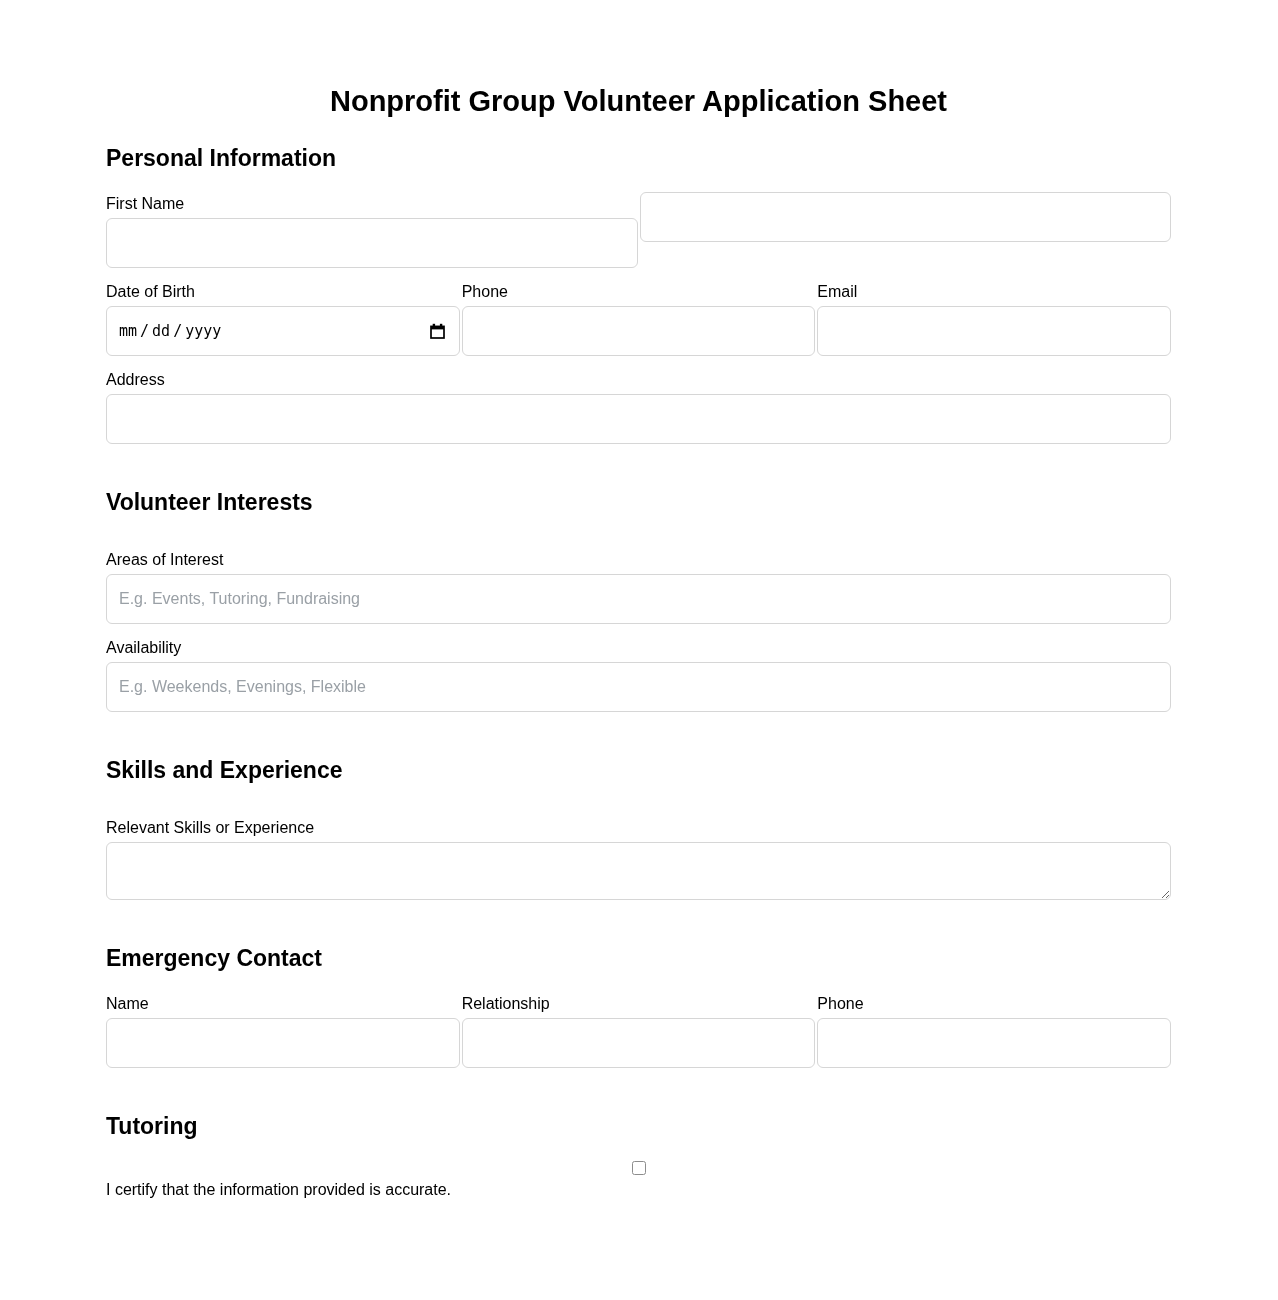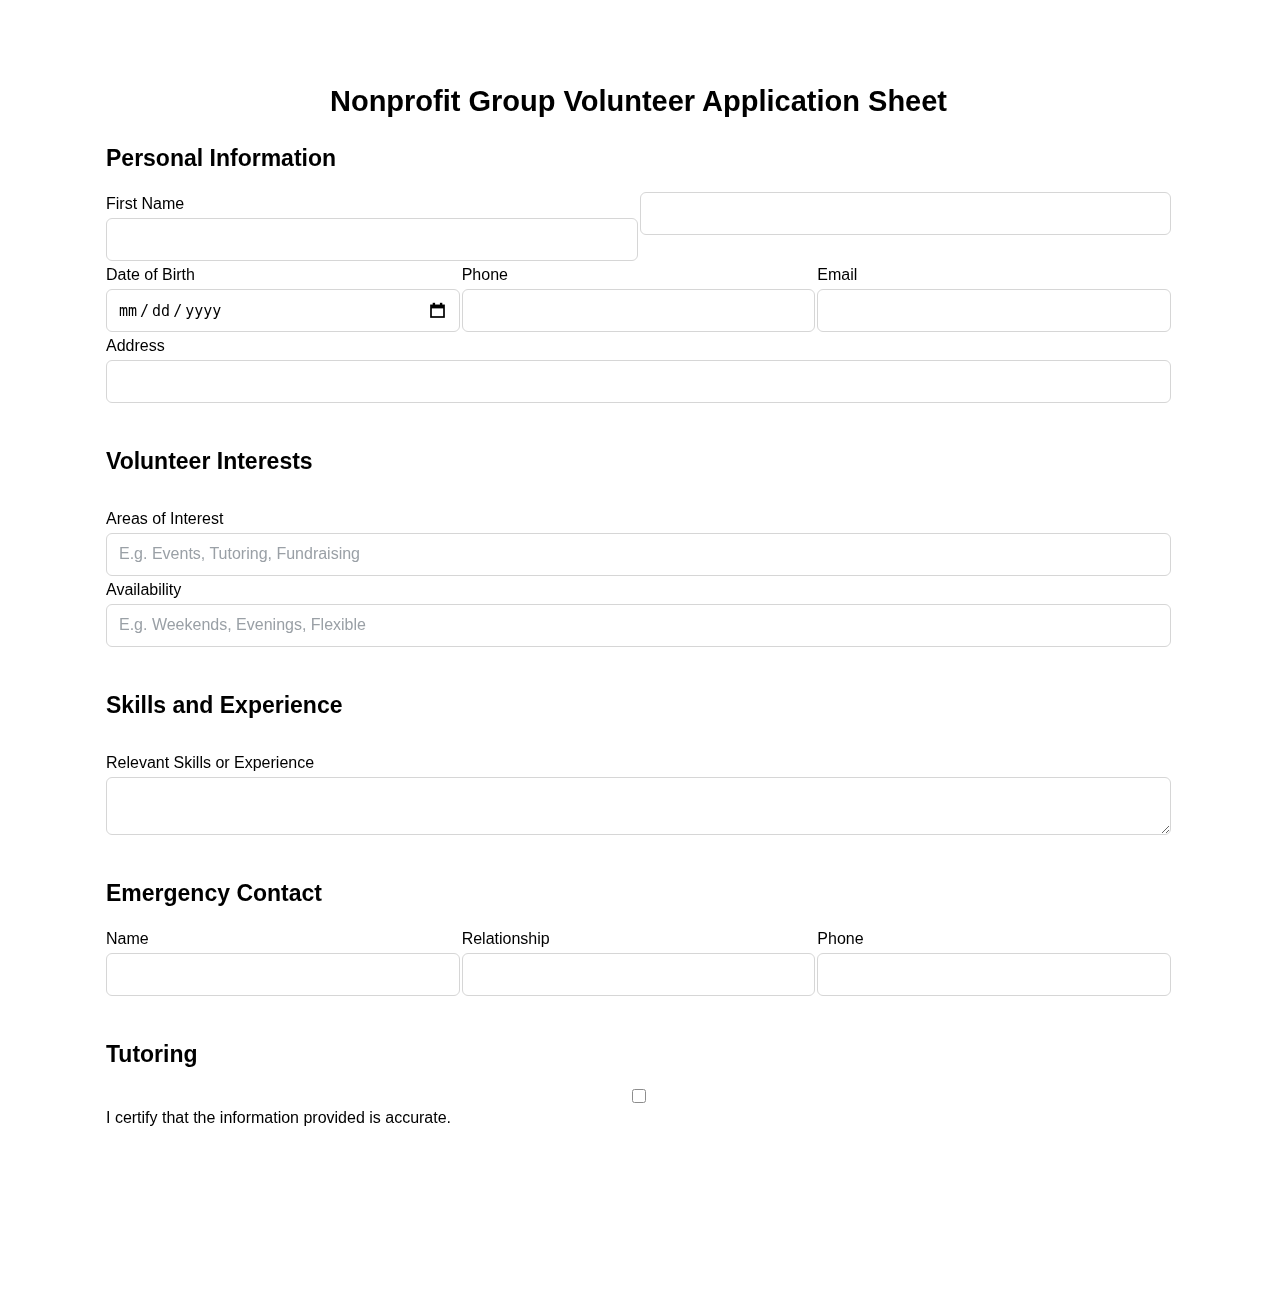--- a/index.html
+++ b/index.html
@@ -33,33 +33,33 @@
     font-size: 23px;
     line-height: 1.2;
     font-weight: 700;
     margin: 16px 0 20px 0;
   }
 
   .grid { display: grid; column-gap: 2px; }
   .grid-1 { grid-template-columns: 1fr; margin-top: 31px; }
   .grid-2 { grid-template-columns: 1fr 1fr; }
   .grid-3 { grid-template-columns: 1fr 1fr 1fr; }
-  .grid + .grid { margin-top: 2px; }
+  .grid + .grid { margin-top: 12px; }
 
   .field-label {
     display: block;
     font-size: 16px;
     line-height: 24px;
     margin-bottom: 2px;
     color: #000000;
   }
 
   .text-input, textarea.text-area {
     width: 100%;
-    height: 43px;
+    height: 50px;
     border: 1px solid #d6d6d6;
     border-radius: 6px;
     background: #ffffff;
     padding: 0 12px;
     font-size: 16px;
     font-family: "Liberation Sans", sans-serif;
     color: #000000;
     outline: none;
   }
   .text-input::placeholder { color: #9aa0a6; opacity: 1; }

